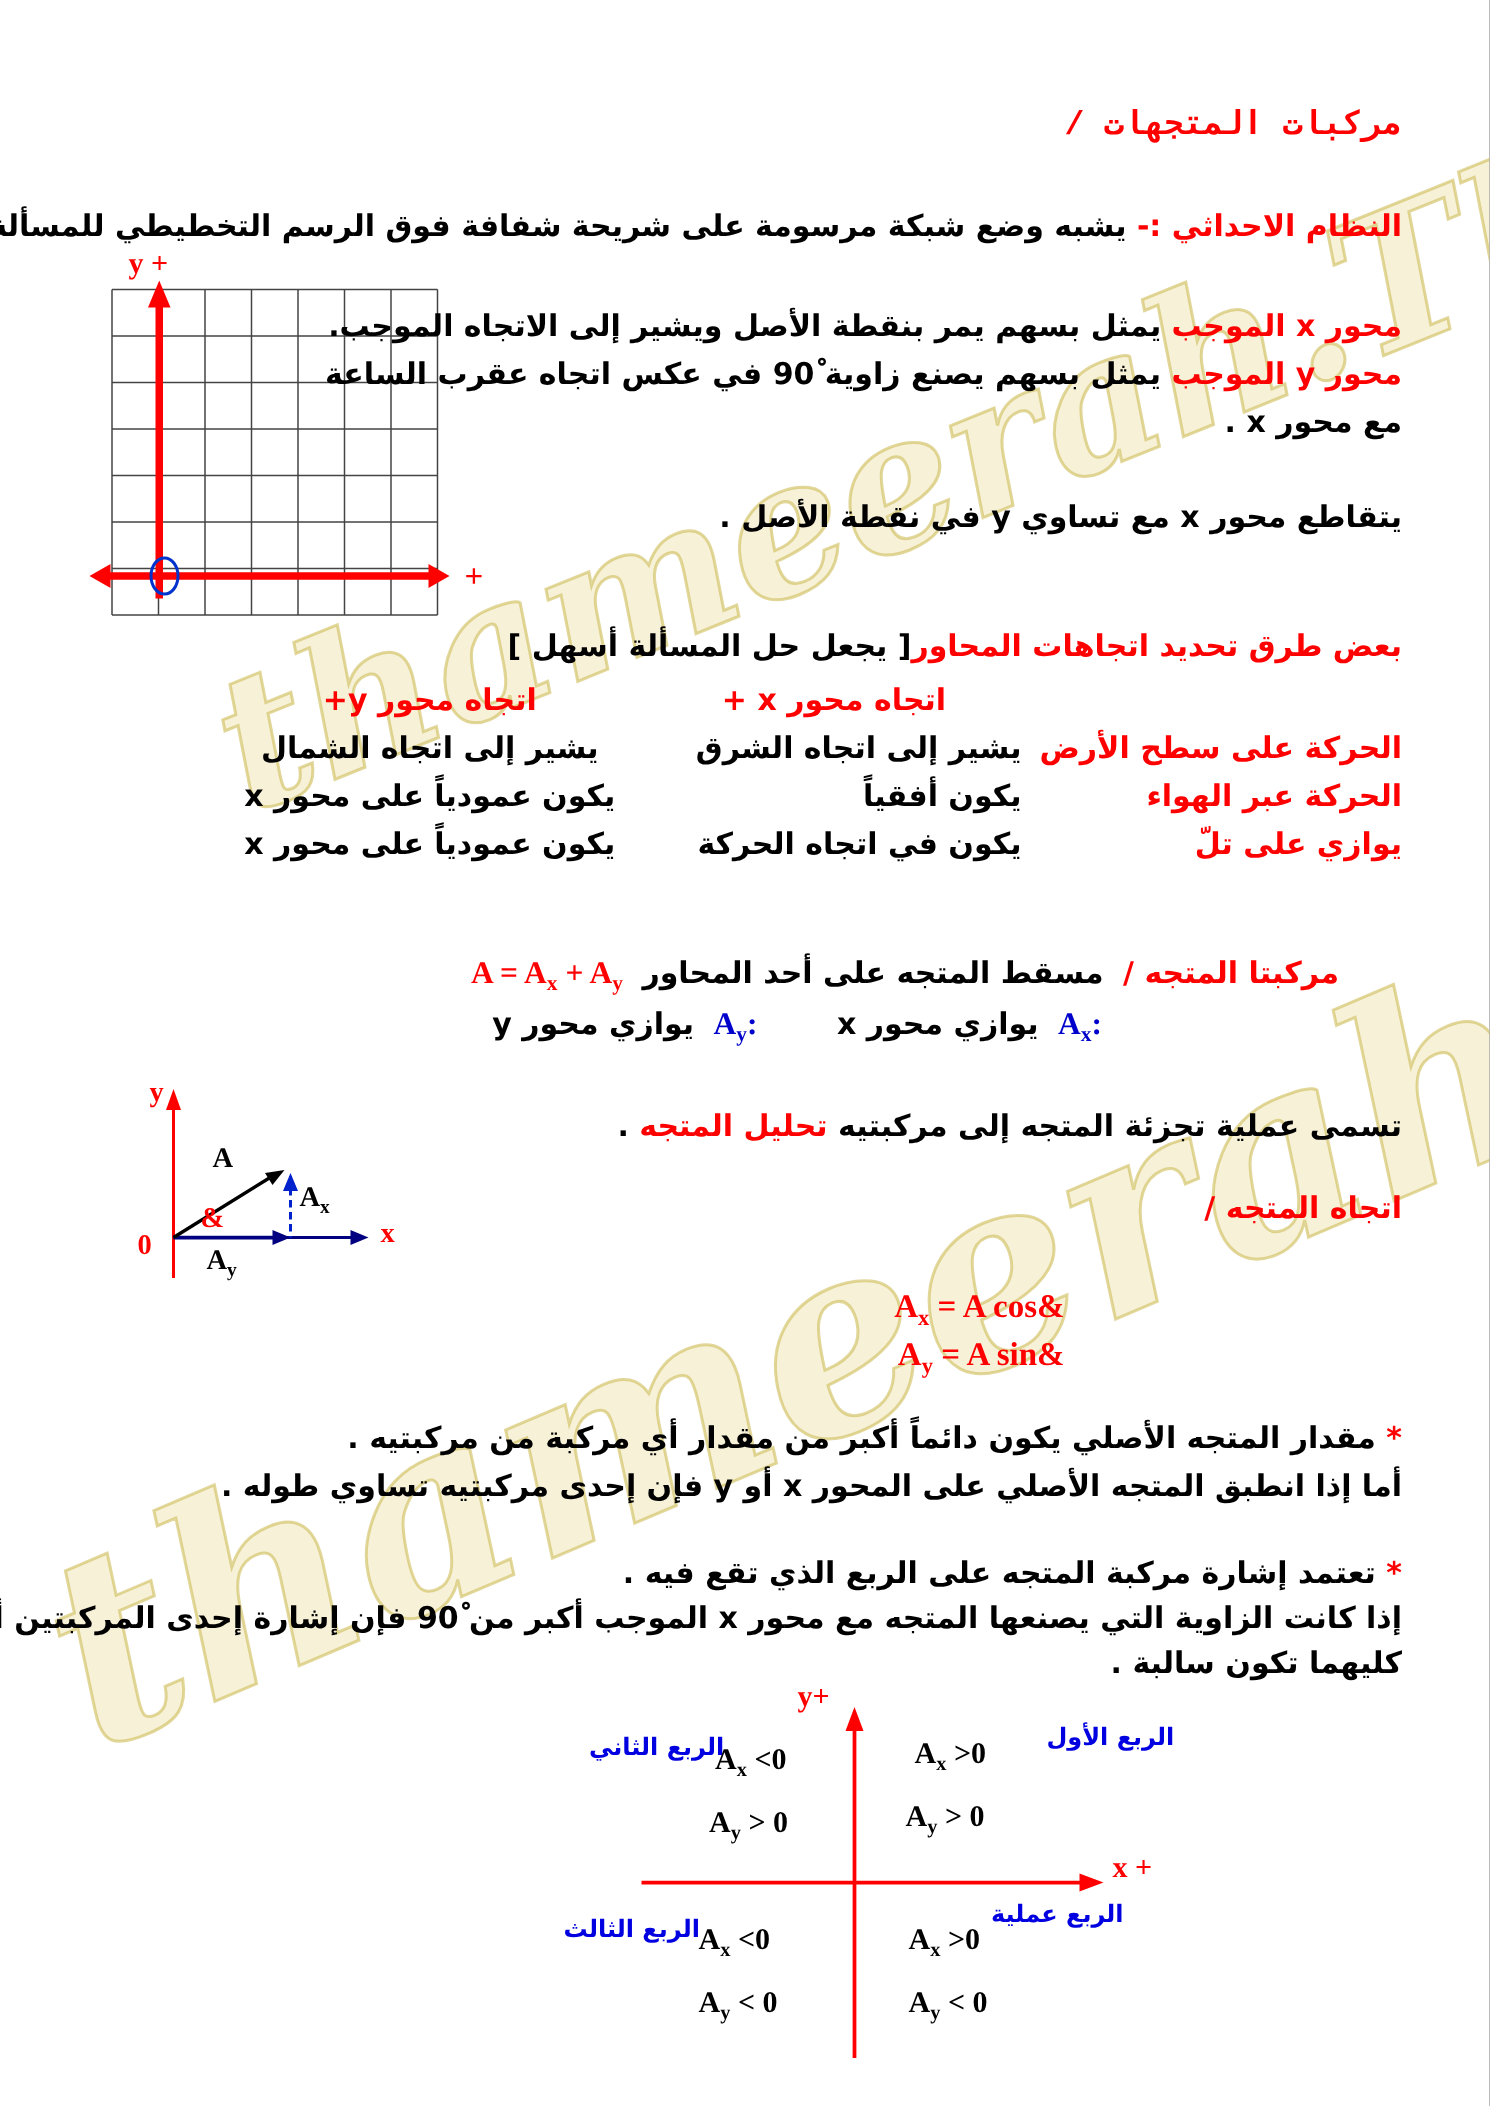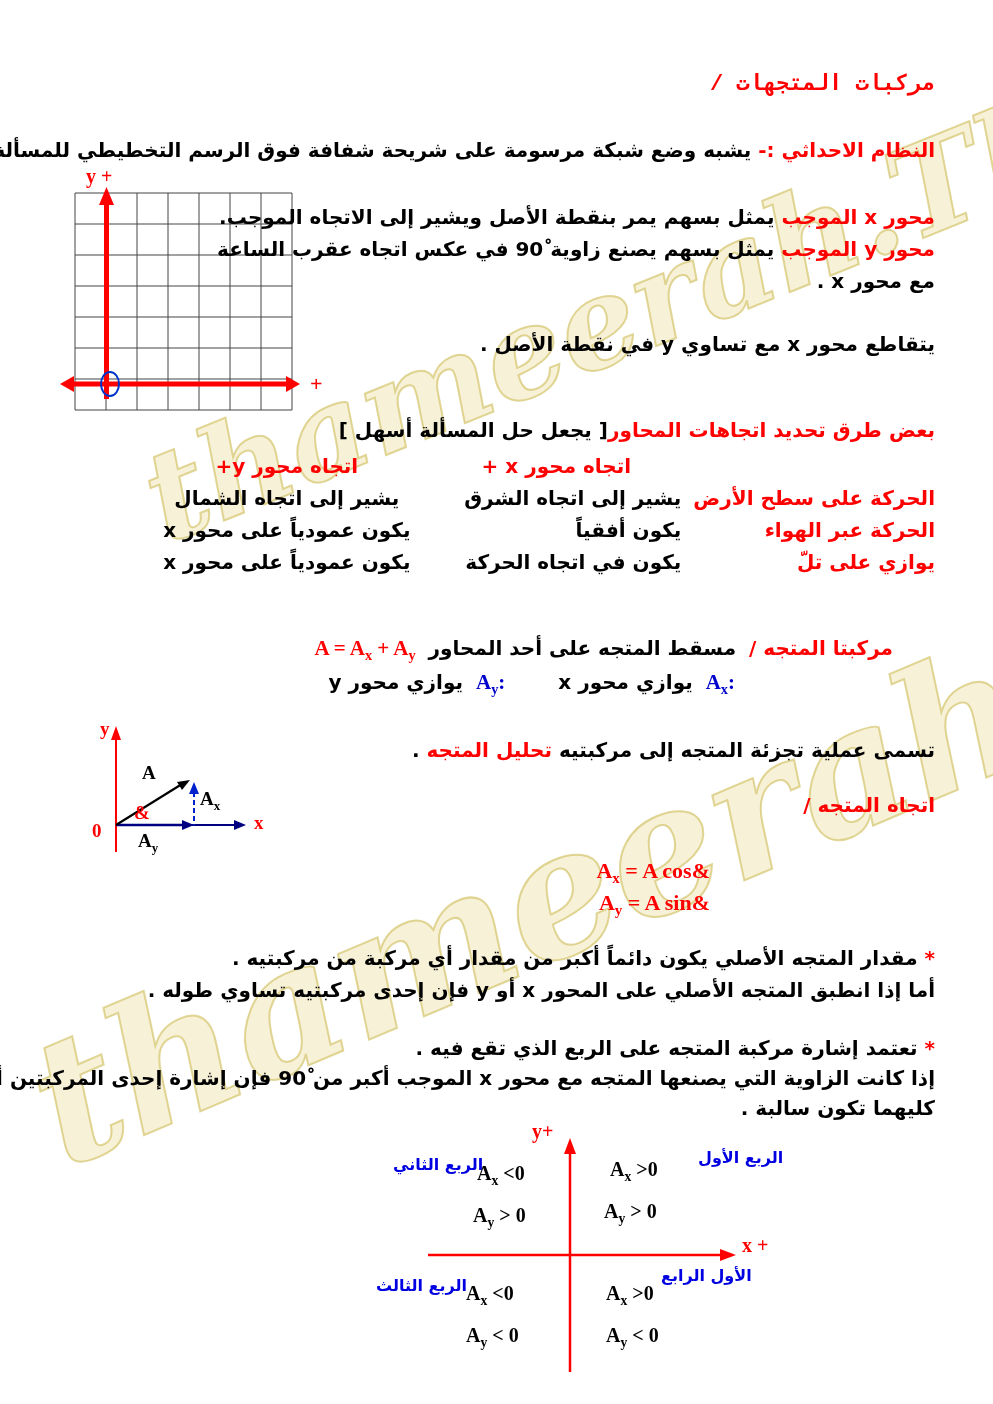--- a/index.html
+++ b/index.html
@@ -163,21 +163,21 @@
         <polygon points="204,36 216,36 210,20" fill="#ff0000"></polygon>
         <line x1="68" y1="137" x2="364" y2="137" stroke="#ff0000" stroke-width="2.5"></line>
         <polygon points="360,131 360,143 376,137" fill="#ff0000"></polygon>
       </svg>
       <span class="dlabel red" style="left:172px;top:2px;font-size:20px">+y</span>
       <span class="dlabel red" style="left:382px;top:116px;font-size:20px">+ x</span>
 
       <span class="qname" style="left:338px;top:30px">الربع الأول</span>
       <span class="qname" style="left:33px;top:37px">الربع الثاني</span>
       <span class="qname" style="left:16px;top:158px">الربع الثالث</span>
-      <span class="qname" style="left:301px;top:148px">الأول الرابع</span>
+      <span class="qname" style="left:301px;top:148px">الربع عملية</span>
 
       <span class="qval" dir="ltr" style="left:250px;top:40px"><span>A</span><sub>x</sub><span> &gt;0</span></span>
       <span class="qval" dir="ltr" style="left:244px;top:82px"><span>A</span><sub>y</sub><span> &gt; 0</span></span>
 
       <span class="qval" dir="ltr" style="left:117px;top:44px"><span>A</span><sub>x</sub><span> &lt;0</span></span>
       <span class="qval" dir="ltr" style="left:113px;top:86px"><span>A</span><sub>y</sub><span> &gt; 0</span></span>
 
       <span class="qval" dir="ltr" style="left:106px;top:164px"><span>A</span><sub>x</sub><span> &lt;0</span></span>
       <span class="qval" dir="ltr" style="left:106px;top:206px"><span>A</span><sub>y</sub><span> &lt; 0</span></span>
 

